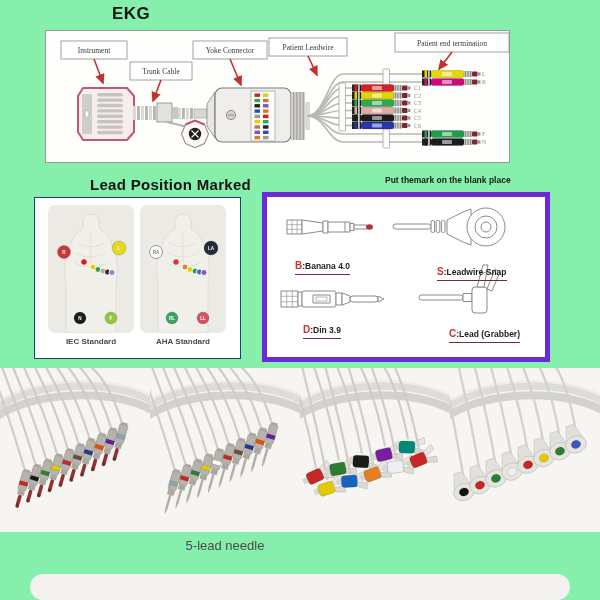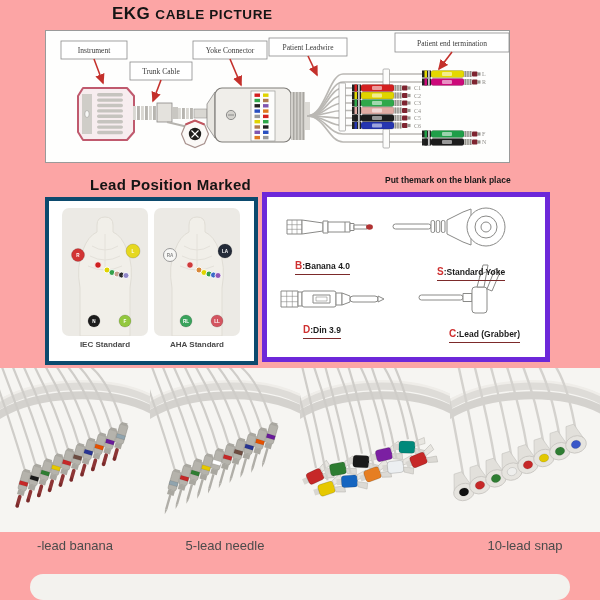--- a/index.html
+++ b/index.html
@@ -1,28 +1,28 @@
 <!DOCTYPE html>
 <html><head>
 <meta charset="utf-8">
 <style>
   html,body{margin:0;padding:0;background:#fff;}
-  .page{position:relative;width:600px;height:600px;background:#fca5a5;overflow:hidden;
+  .page{position:relative;width:600px;height:600px;background:#86efac;overflow:hidden;
         font-family:"Liberation Sans", sans-serif;}
   .abs{position:absolute;}
   
   .title{left:112px;top:4px;display:flex;align-items:baseline;gap:5px;color:#151515;}
   .title .big{font-size:17px;font-weight:800;letter-spacing:.5px;}
   .title .small{font-size:13.5px;font-weight:800;letter-spacing:.6px;}
   
   .slab{font:7.5px "Liberation Serif", serif;fill:#3a3a3a;}
   .tlab{font:6px "Liberation Serif", serif;fill:#92908c;}
   
   .lp-title{left:62px;top:176px;font-size:15px;font-weight:800;color:#141414;letter-spacing:.3px;margin-left:28px;}
-  .lp-panel{left:45px;top:197px;width:205px;height:160px;border:4px solid #0c4a6e;background:#fff;}
+  .lp-panel{left:34px;top:197px;width:205px;height:160px;border:1px solid #0c4a6e;background:#fff;}
   .torso-card{position:absolute;top:7px;width:86px;height:128px;background:#eceae5;border-radius:7px;}
   .torso-card svg{position:absolute;left:0;top:0;}
   .lp-cap{position:absolute;top:139px;width:86px;text-align:center;font-size:8px;font-weight:700;color:#4a4a4a;}
   
   .mk-title{left:337px;top:175px;font-size:8.5px;font-weight:800;color:#1a1a1a;padding-left:48px;}
   .mk-panel{left:262px;top:192px;width:278px;height:160px;border:5px solid #6d28d9;background:#fff;}
   .mark-opt{position:absolute;white-space:nowrap;border-bottom:1.5px solid #7c2a2a;padding-bottom:1px;}
   .mark-opt .key{color:#cf3030;font-size:10px;font-weight:800;font-family:"Liberation Sans",sans-serif;}
   .mark-opt .lbl{color:#1c1c1c;font-size:8.5px;font-weight:700;}
   
@@ -31,21 +31,20 @@
   .plabel{position:absolute;top:170px;width:150px;text-align:center;font-size:13px;color:#4b4b4b;}
   .strip{left:30px;top:574px;width:540px;height:26px;background:#f3f2ee;border-radius:13px;}
 </style>
 </head>
 <body>
 
 <div class="page">
 
   <div class="abs title">
     <span class="big">EKG</span>
-    <span class="small">CABLE PICTURE</span>
   </div>
 
   <svg class="abs" style="left:45px;top:30px" width="465" height="133" viewBox="0 0 465 133">
     <defs>
       <marker id="arrow" markerWidth="7" markerHeight="7" refX="5.5" refY="3" orient="auto">
         <path d="M0,0 L6.5,3 L0,6 Z" fill="#c4302b"></path>
       </marker>
     </defs>
     <rect x="0.5" y="0.5" width="464" height="132" fill="#fefefd" stroke="#9a9a9a"></rect>
 
@@ -385,21 +384,21 @@
           <polygon points="210,90 216,68 221,68 217,90"></polygon>
           <polygon points="220,92 228,72 233,75 225,94"></polygon>
           <path d="M212,80 q7,-9 14,-2" fill="none"></path>
         </g>
       </g>
     </svg>
     <div class="mark-opt" style="left:28px;top:58px">
       <span class="key">B</span><span class="lbl">:Banana 4.0</span>
     </div>
     <div class="mark-opt" style="left:170px;top:64px">
-      <span class="key">S</span><span class="lbl">:Standard Yoke</span>
+      <span class="key">S</span><span class="lbl">:Leadwire Snap</span>
     </div>
     <div class="mark-opt" style="left:36px;top:122px">
       <span class="key">D</span><span class="lbl">:Din 3.9</span>
     </div>
     <div class="mark-opt" style="left:182px;top:126px">
       <span class="key">C</span><span class="lbl">:Lead (Grabber)</span>
     </div>
   </div>
 
   <div class="tile" style="left:0px">
@@ -492,21 +491,20 @@
         <path d="M123.2,59.19999999999999 Q109.2,11.199999999999989 87.2,-4" stroke="#cfcdc9" stroke-width="2.2" fill="none"></path>
         <g transform="rotate(16 117.2 81.19999999999999)">
           <rect x="113" y="55.19999999999999" width="8.4" height="20" rx="2" fill="#b5b3ac" stroke="#8f8d86" stroke-width="0.5"></rect>
           <rect x="114.2" y="53.69999999999999" width="6" height="3" fill="#a9a7a0"></rect>
           <rect x="113" y="66.19999999999999" width="8.4" height="4" fill="#90a4ae" stroke="rgba(0,0,0,.2)" stroke-width="0.4"></rect>
           <rect x="113.8" y="75.19999999999999" width="6.8" height="5" fill="#a9a7a0"></rect>
           <rect x="115.4" y="80.19999999999999" width="3.6" height="11" rx="1.6" fill="#8d3535"></rect>
           <ellipse cx="117.2" cy="91.19999999999999" rx="1.9" ry="2.1" fill="#7a2a2a"></ellipse>
         </g>
       </svg>
-    <div class="plabel">-lead banana</div>
   </div>
   <div class="tile" style="left:150px">
     <svg id="ph1" width="150" height="164" viewBox="0 0 150 164">
         <rect x="0" y="0" width="150" height="164" fill="#f6f5f2"></rect>
         <path d="M-6,40 C36,12 112,10 156,34" stroke="#dedcd8" stroke-width="9" fill="none"></path>
         <path d="M-6,50 C36,22 112,20 156,44" stroke="#d4d2ce" stroke-width="8" fill="none"></path>
         <path d="M-6,36 C36,8 112,6 156,30" stroke="#efede9" stroke-width="2.5" fill="none"></path>
         <path d="M26,106 Q12,58 -10,-4" stroke="#cfcdc9" stroke-width="2.2" fill="none"></path>
         <g transform="rotate(16 20 128)">
           <rect x="15.8" y="102" width="8.4" height="20" rx="2" fill="#b5b3ac" stroke="#8f8d86" stroke-width="0.5"></rect>
@@ -726,17 +724,16 @@
           <ellipse cx="110" cy="83.2" rx="10.5" ry="8.5" fill="#e6e4df" stroke="#c6c4bf" stroke-width="0.8"></ellipse>
           <ellipse cx="110" cy="83.2" rx="4.8" ry="4" fill="#2e7d32" stroke="rgba(0,0,0,.2)" stroke-width="0.5"></ellipse>
         </g>
         <path d="M126,64.4 Q118,16.400000000000006 104,-4" stroke="#d4d2ce" stroke-width="2.4" fill="none"></path>
         <g transform="rotate(-18 126 76.4)">
           <polygon points="122,56.400000000000006 130,56.400000000000006 135,72.4 117,72.4" fill="#e2e0db" stroke="#c6c4bf" stroke-width="0.6"></polygon>
           <ellipse cx="126" cy="76.4" rx="10.5" ry="8.5" fill="#e6e4df" stroke="#c6c4bf" stroke-width="0.8"></ellipse>
           <ellipse cx="126" cy="76.4" rx="4.8" ry="4" fill="#3a57c8" stroke="rgba(0,0,0,.2)" stroke-width="0.5"></ellipse>
         </g>
       </svg>
-    <div class="plabel">10-lead snap</div>
   </div>
 
   <div class="abs strip"></div>
 </div>
 
 </body></html>

